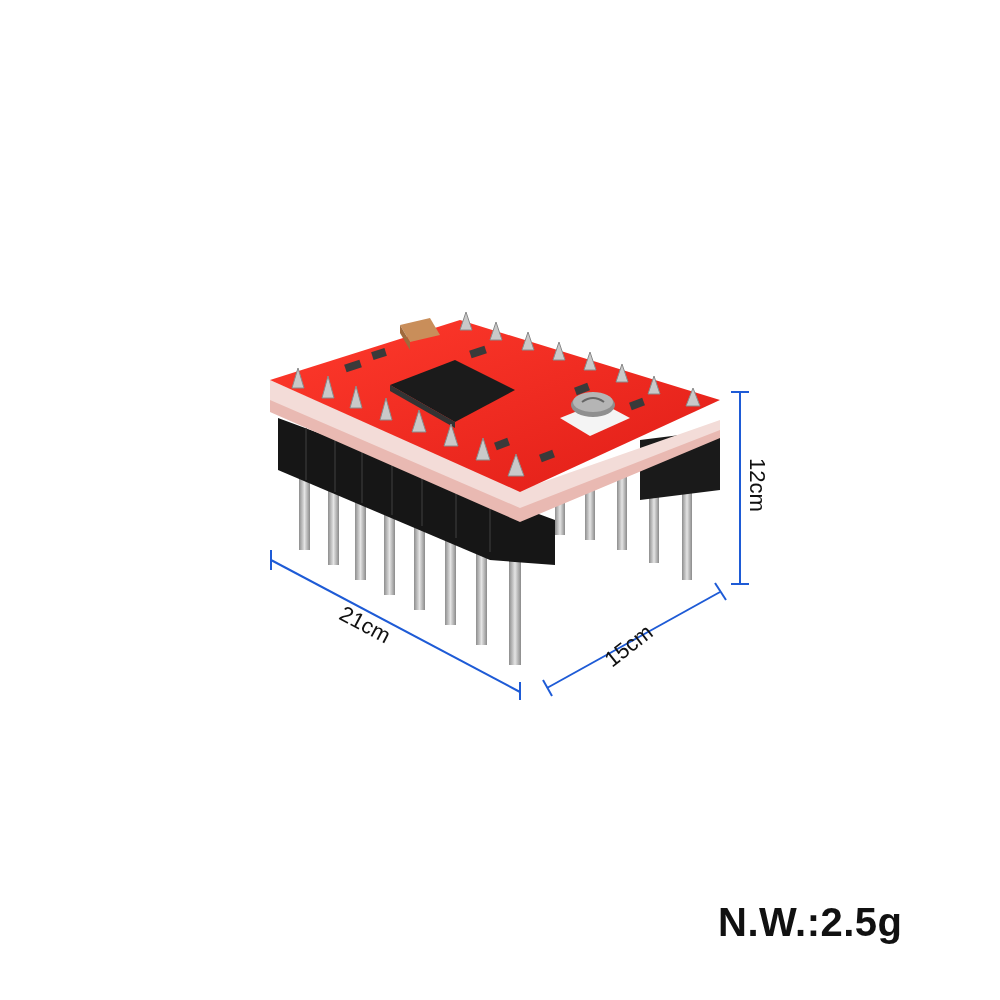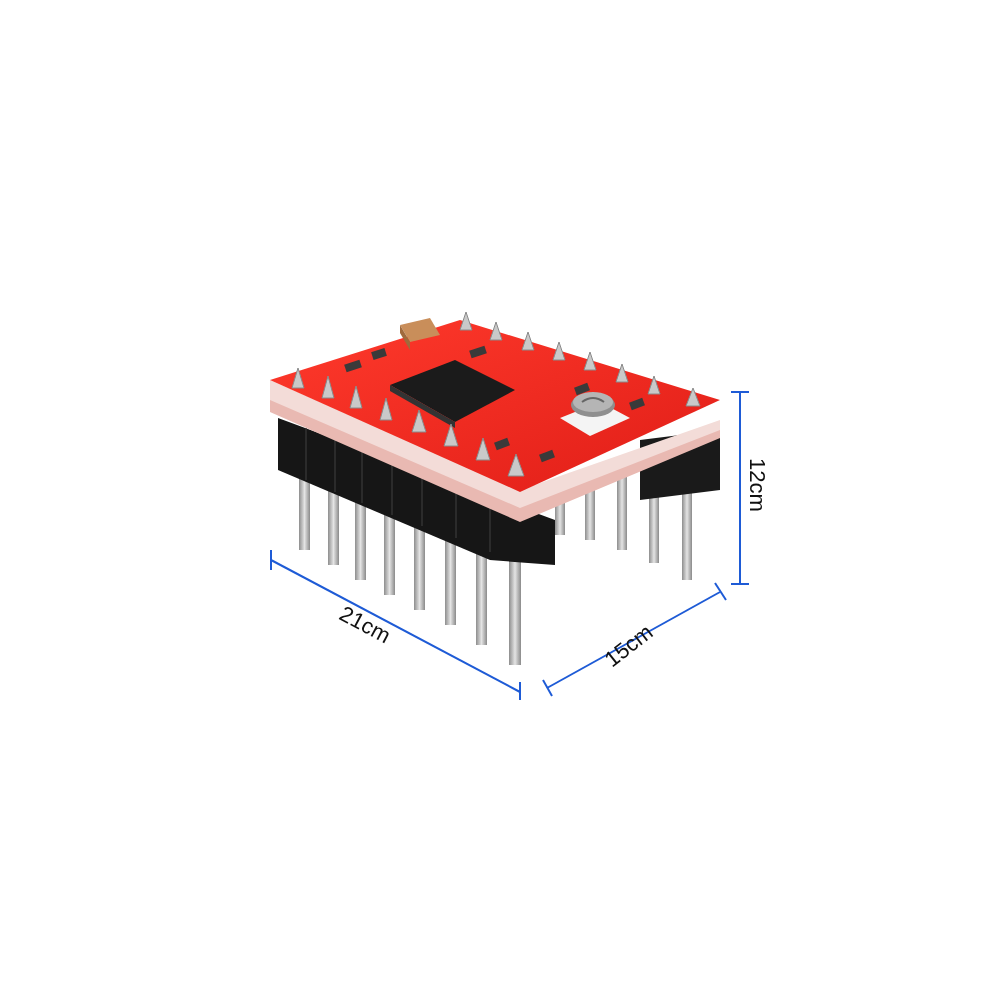--- a/index.html
+++ b/index.html
@@ -116,13 +116,14 @@
     <line x1="715" y1="583" x2="726" y2="600"></line>
     <line x1="740" y1="392" x2="740" y2="584"></line>
     <line x1="731" y1="392" x2="749" y2="392"></line>
     <line x1="731" y1="584" x2="749" y2="584"></line>
   </g>
 </svg>
 
 <div id="lbl-w" class="dim-label">21cm</div>
 <div id="lbl-d" class="dim-label">15cm</div>
 <div id="lbl-h" class="dim-label">12cm</div>
+<div id="weight">N.W.:2.5g</div>
 </div>
 
 </body></html>

